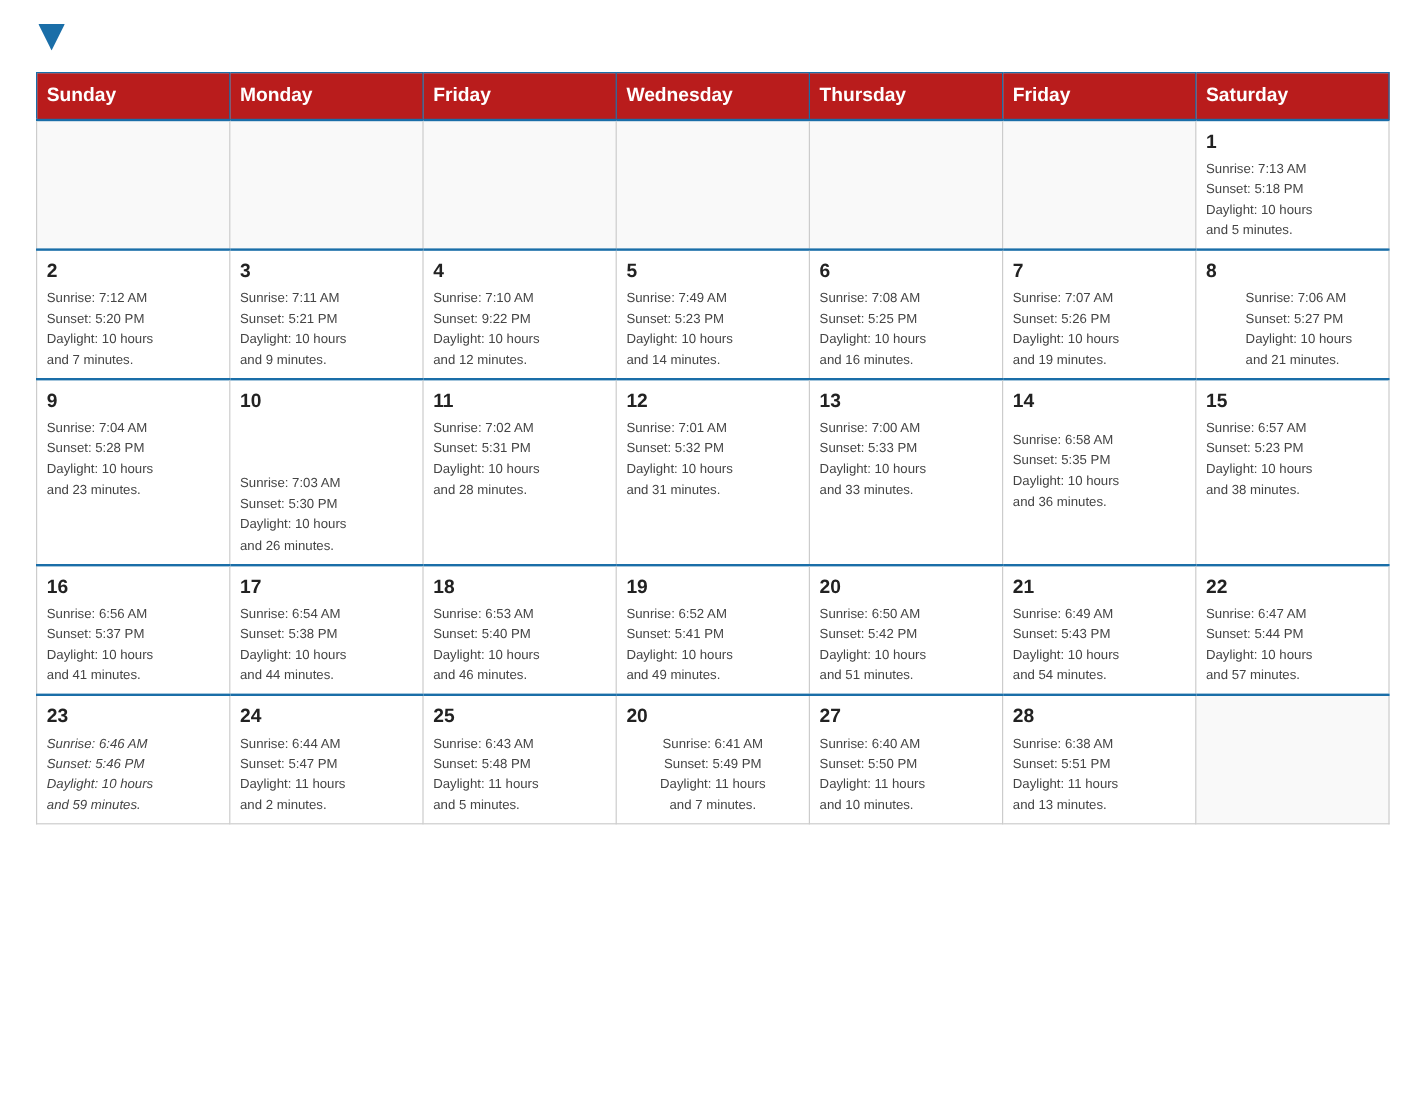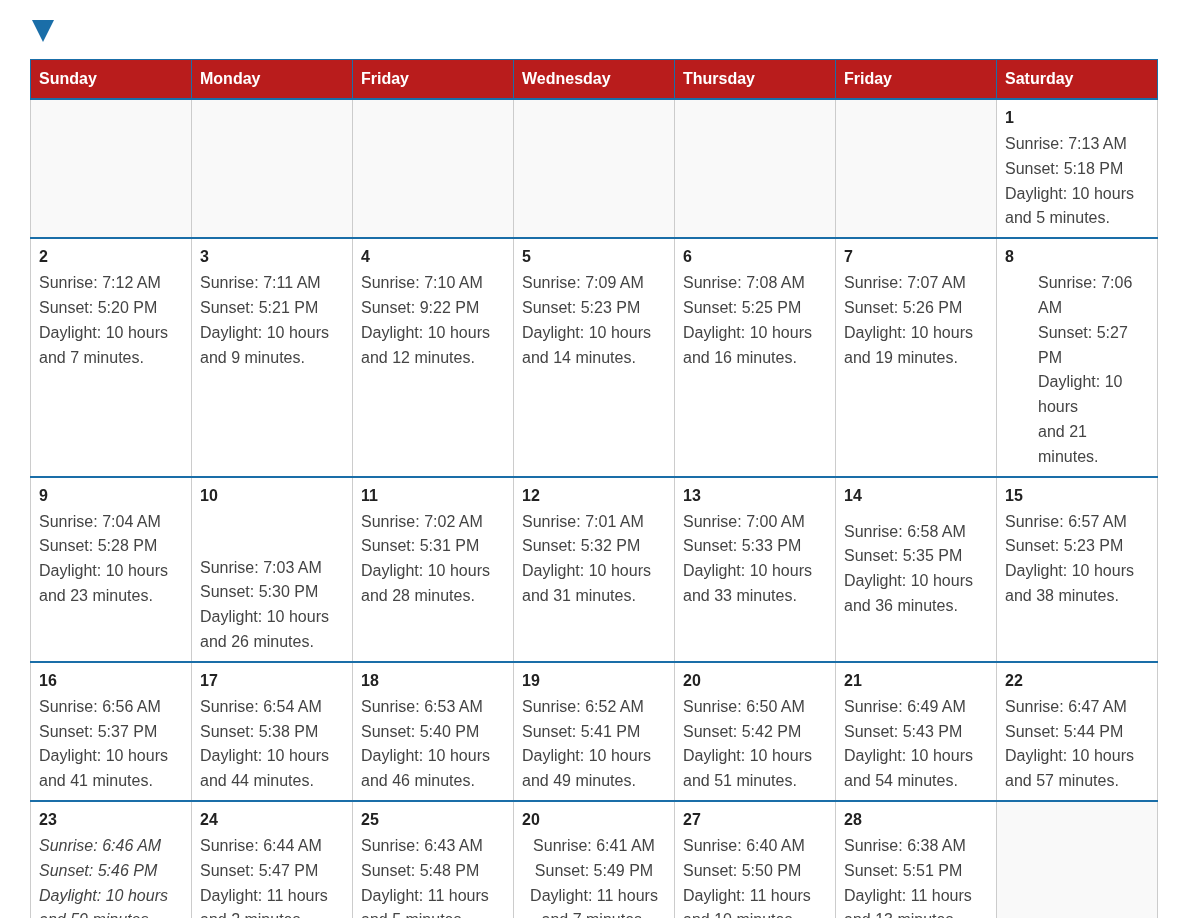--- a/index.html
+++ b/index.html
@@ -81,21 +81,21 @@
       background: #f9f9f9;
     }
     .day-number {
       font-size: 16px;
       font-weight: bold;
       color: #222;
       display: block;
       margin-bottom: 2px;
     }
     .day-info {
-      font-size: 16px;
+      font-size: 11px;
       color: #444;
       line-height: 1.55;
     }
     .calendar tr td {
       border-top: 2px solid #1a6ea8;
     }
     .calendar tbody tr:first-child td {
       border-top: 2px solid #1a6ea8;
     }
   </style>
@@ -169,21 +169,21 @@
         </td>
         <td>
           <span class="day-number">4</span>
           <div class="day-info" style="white-space: pre-line;">Sunrise: 7:10 AM
 Sunset: 9:22 PM
 Daylight: 10 hours
 and 12 minutes.</div>
         </td>
         <td>
           <span class="day-number">5</span>
-          <div class="day-info" style="white-space: pre-line;">Sunrise: 7:09 AM
+          <div class="day-info" style="white-space: pre-line;">Sunrise: 7:49 AM
 Sunset: 5:23 PM
 Daylight: 10 hours
 and 14 minutes.</div>
         </td>
         <td>
           <span class="day-number">6</span>
           <div class="day-info" style="white-space: pre-line;">Sunrise: 7:08 AM
 Sunset: 5:25 PM
 Daylight: 10 hours
 and 16 minutes.</div>

